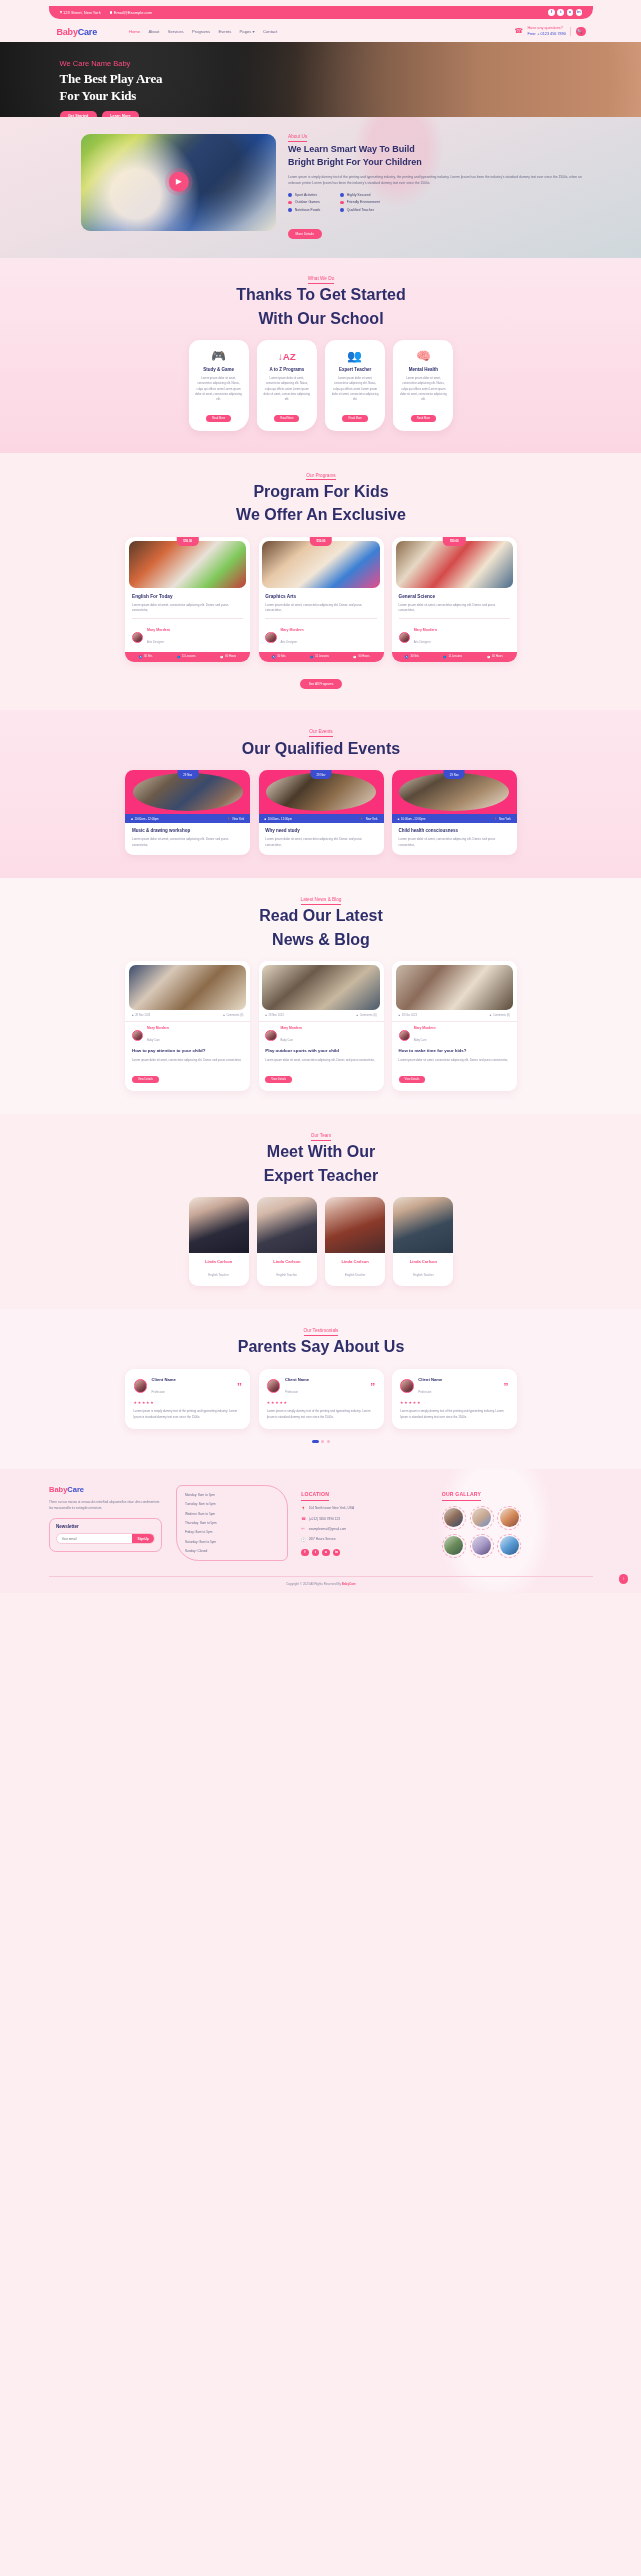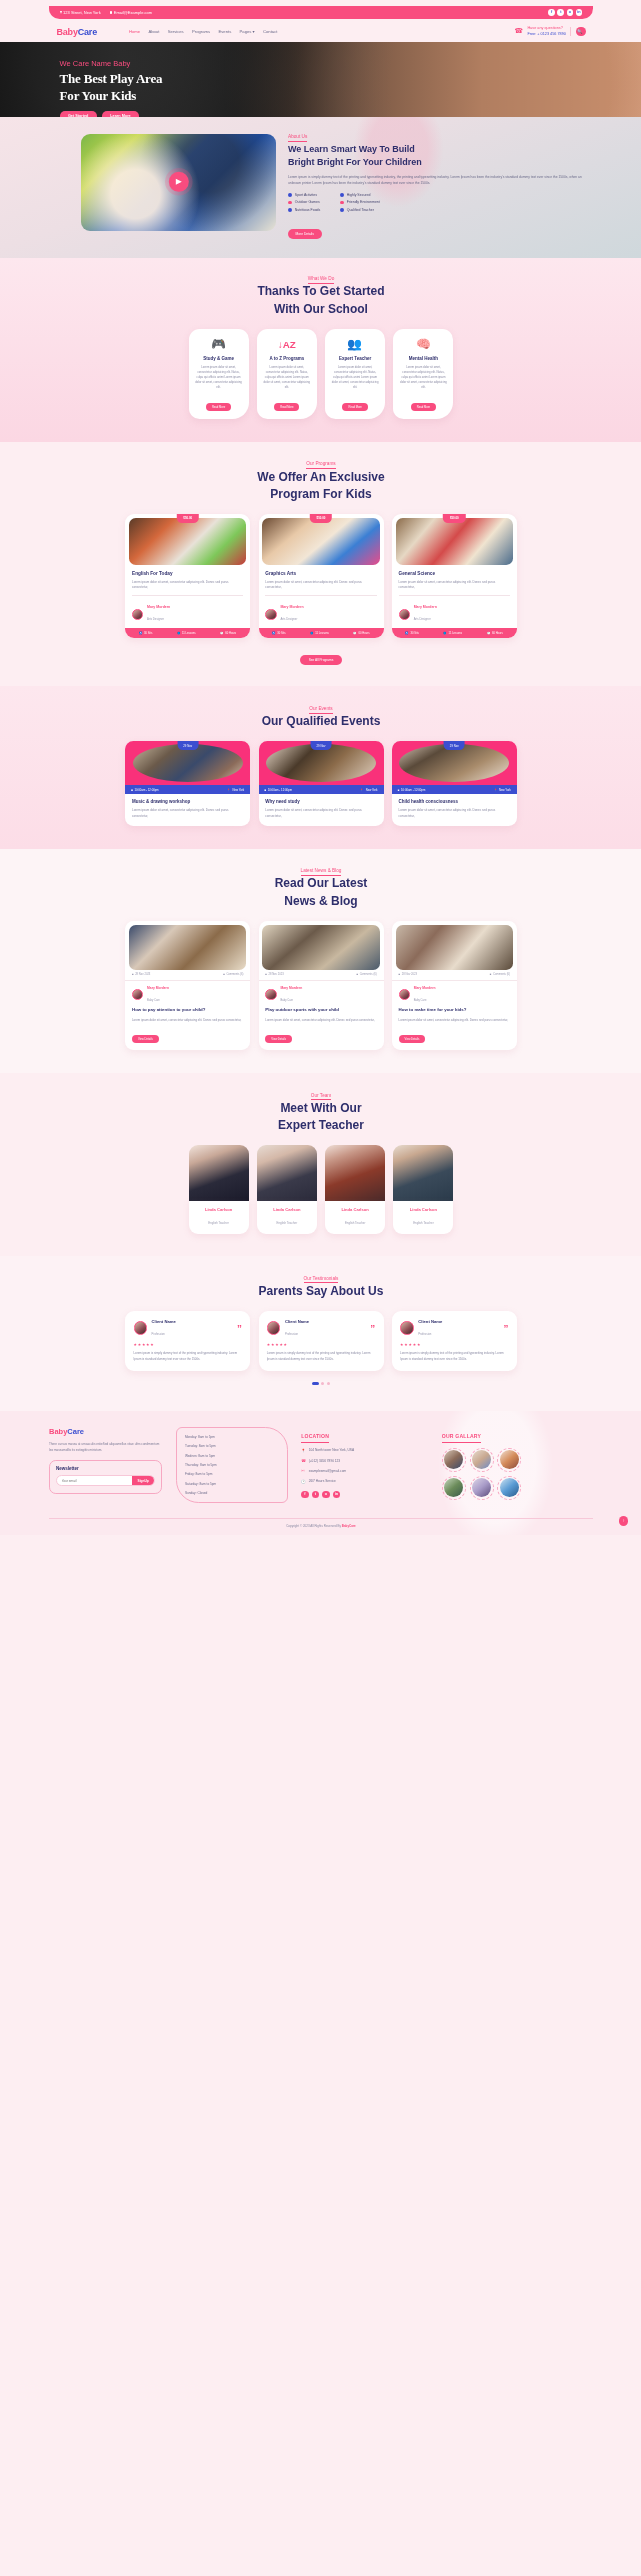--- a/index.html
+++ b/index.html
@@ -57,21 +57,21 @@
   .hero::after{content:"";position:absolute;inset:0;background:linear-gradient(90deg,rgba(10,10,10,.86) 0%,rgba(15,15,15,.6) 45%,rgba(0,0,0,.12) 75%,transparent 100%);}
   .hero-inner { position:relative;z-index:2;width:544px;margin:0 auto;padding:16.6px 10.6px 0; }
   .hero-kicker { color:#f94c7f;font-size:7.5px;margin-bottom:2.3px;font-weight:300; }
   .hero-title { color:#fff;font-size:13px;font-weight:bold;line-height:1.32;letter-spacing:-0.2px;font-family:Liberation Serif, serif; }
   .hero-btns { display:flex;gap:5.3px;margin-top:6.8px; }
   .btn-pink { background:#f94c7f;color:#fff;border:none;border-radius:7.5px;padding:3px 8.3px;font-size:3.8px;font-weight:bold;font-family:inherit;cursor:pointer; }
 
   
   .sec-label { text-align:center;color:#f94c7f;font-size:4.7px;margin-bottom:2.3px; }
   .sec-label span { border-bottom:0.8px solid #f94c7f;padding-bottom:1.5px; }
-  .sec-title { text-align:center;font-size:12px;font-weight:bold;color:#2e2e6b;line-height:1.45;margin-bottom:10.6px; }
+  .sec-title { text-align:center;font-size:16px;font-weight:bold;color:#2e2e6b;line-height:1.45;margin-bottom:10.6px; }
 
   
   .about {
     position:relative; padding:16.6px 0 19.6px;
     background:linear-gradient(160deg,#f6e4e8 0%,#eddfe4 35%,#dcdbe0 70%,#cfd8dc 100%);
     overflow:hidden;
   }
   .about::before{content:"";position:absolute;left:55%;top:-7.5px;width:91px;height:98px;background:radial-gradient(ellipse at 50% 40%, rgba(240,190,205,.55) 0 45%, transparent 70%);}
   .about-row { display:flex;gap:12px;align-items:flex-start;position:relative;z-index:2;padding-left:32px; }
   .about-vid { width:195px;height:97px;border-radius:9px;position:relative;overflow:hidden;flex:none;
@@ -376,22 +376,22 @@
           <button class="btn-sm">Read More</button>
         </div>
       </div>
     </div>
   </div>
 
   <div class="programs">
     <div class="container">
       <div class="sec-label"><span>Our Programs</span></div>
       <div class="sec-title">
+        <div>Program For Kids</div>
         <div>We Offer An Exclusive</div>
-        <div>Program For Kids</div>
       </div>
       <div class="prog-row">
 
         <div class="prog">
           <div class="prog-badge">$50.00</div>
           <div class="prog-img pi1"></div>
           <div class="prog-body">
             <h3>English For Today</h3>
             <p>Lorem ipsum dolor sit amet, consectetur adipiscing elit. Donec sed purus consectetur,</p>
           </div>

